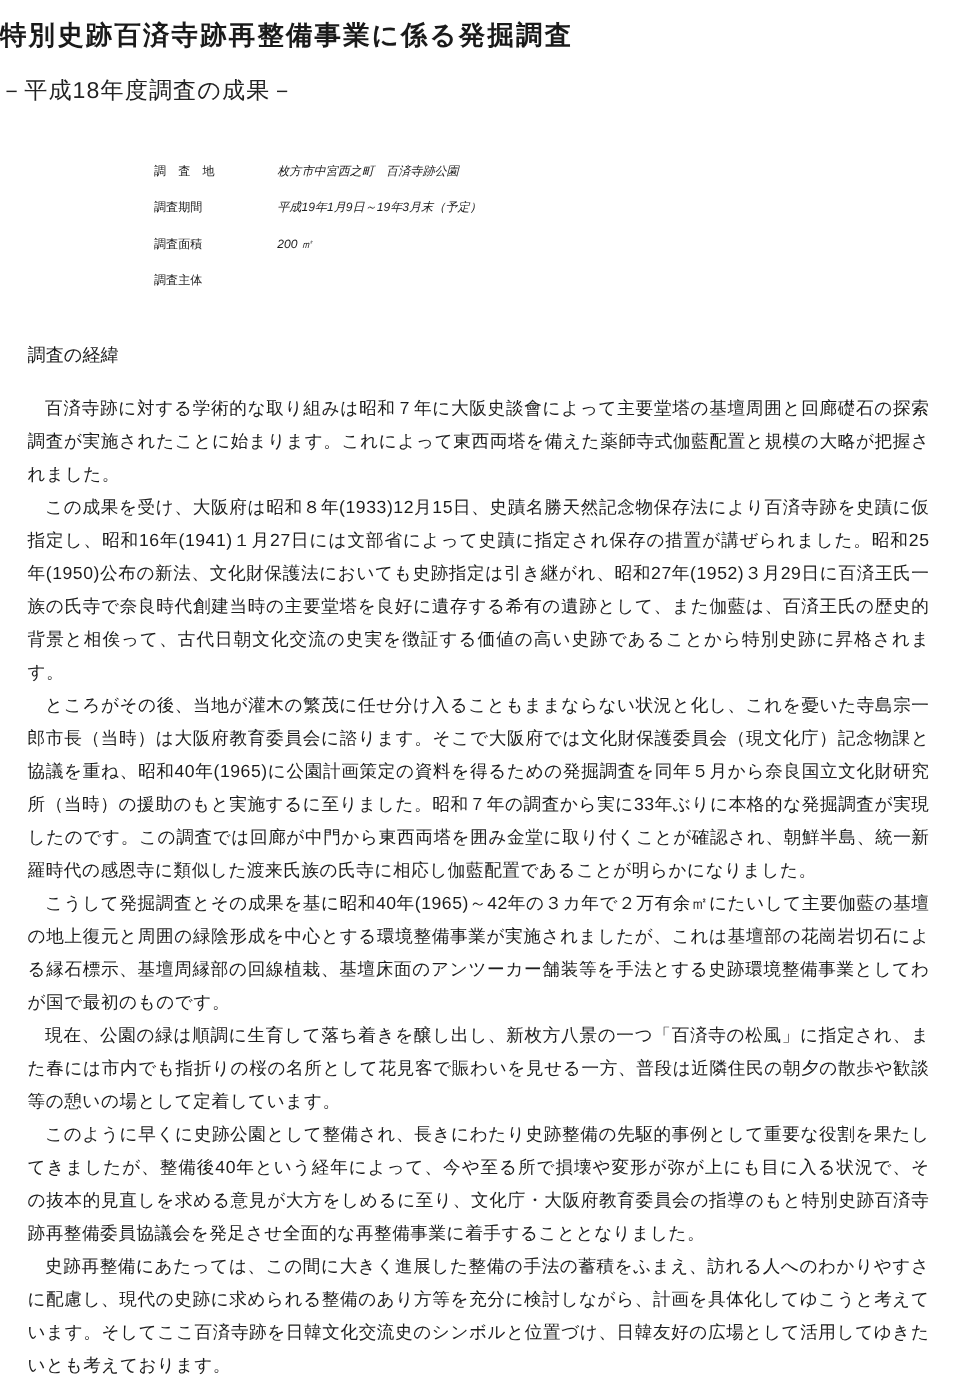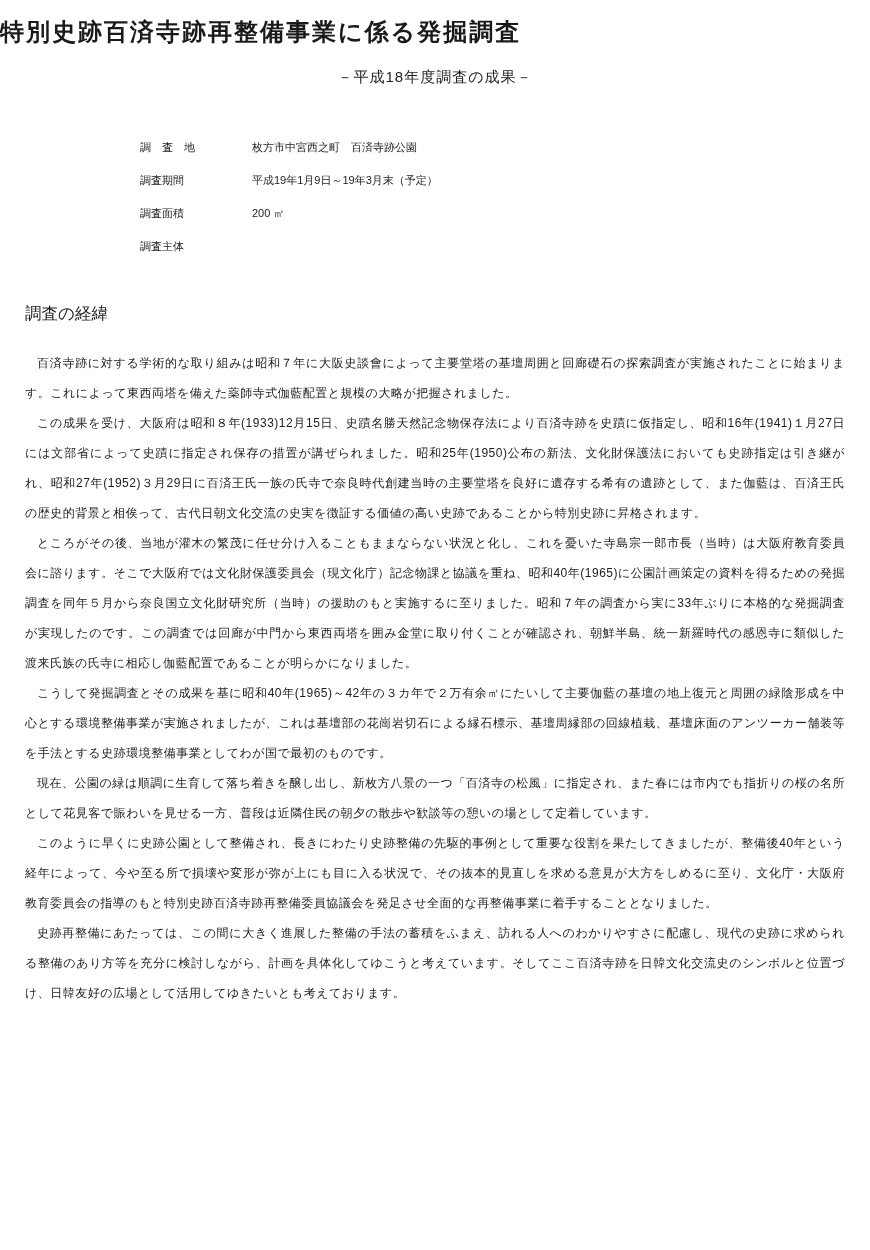--- a/index.html
+++ b/index.html
@@ -19,22 +19,22 @@
   .doc-title {
     margin-top: 16px;
     text-align: left;
     font-size: 24px;
     font-weight: bold;
     letter-spacing: 2px;
     color: #1a1a1a;
   }
   .doc-subtitle {
     margin-top: 20px;
-    text-align: center;
-    font-size: 15px;
+    text-align: left;
+    font-size: 21px;
     font-weight: normal;
     letter-spacing: 1px;
     color: #222222;
   }
   .info-block {
     margin: 44px 0 0 140px;
     font-size: 11px;
     line-height: 33px;
   }
   .info-row {
@@ -43,32 +43,33 @@
   }
   .info-label {
     width: 88px;
     white-space: nowrap;
     color: #1c1c1c;
   }
   .info-value {
     margin-left: 24px;
     white-space: nowrap;
     color: #1c1c1c;
+    font-style: italic;
   }
   .body-block {
     margin: 40px 25px 0 25px;
   }
   .section-heading {
     font-size: 16.5px;
     font-weight: normal;
     margin-bottom: 23px;
     color: #1a1a1a;
   }
   .body-paragraph {
-    font-size: 12px;
+    font-size: 16px;
     line-height: 30px;
     text-align: justify;
     text-indent: 1em;
     color: #1c1c1c;
     letter-spacing: 0.5px;
   }
 </style>
 </head>
 <body>
 

